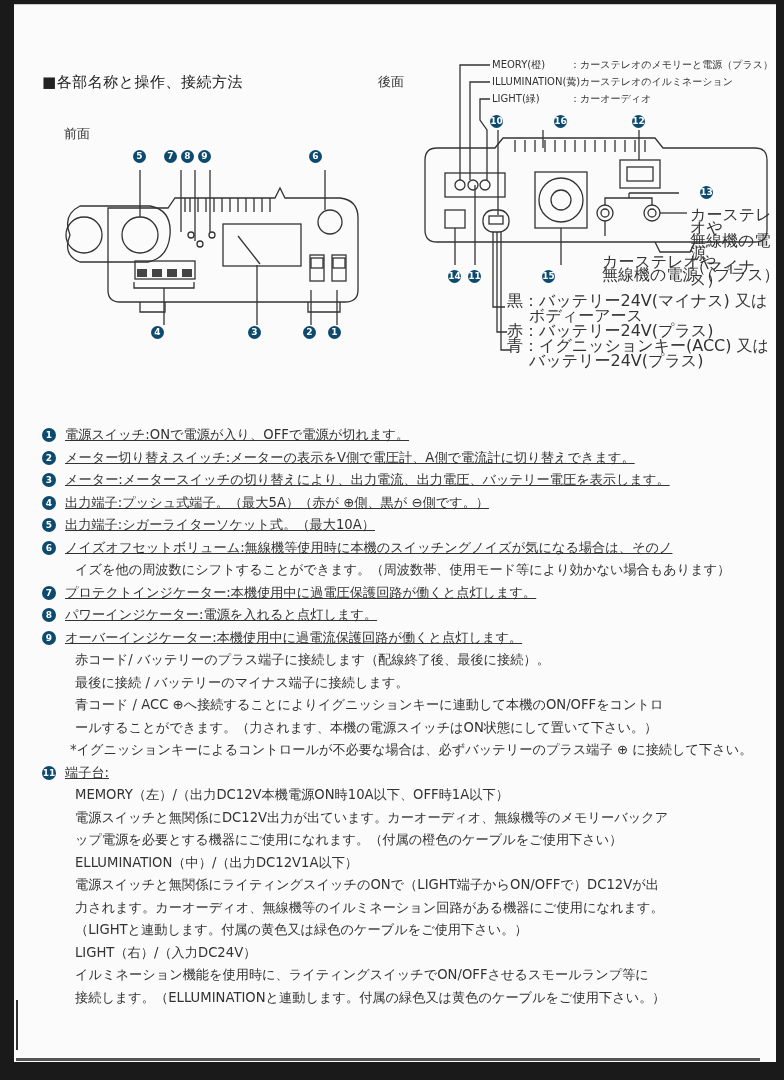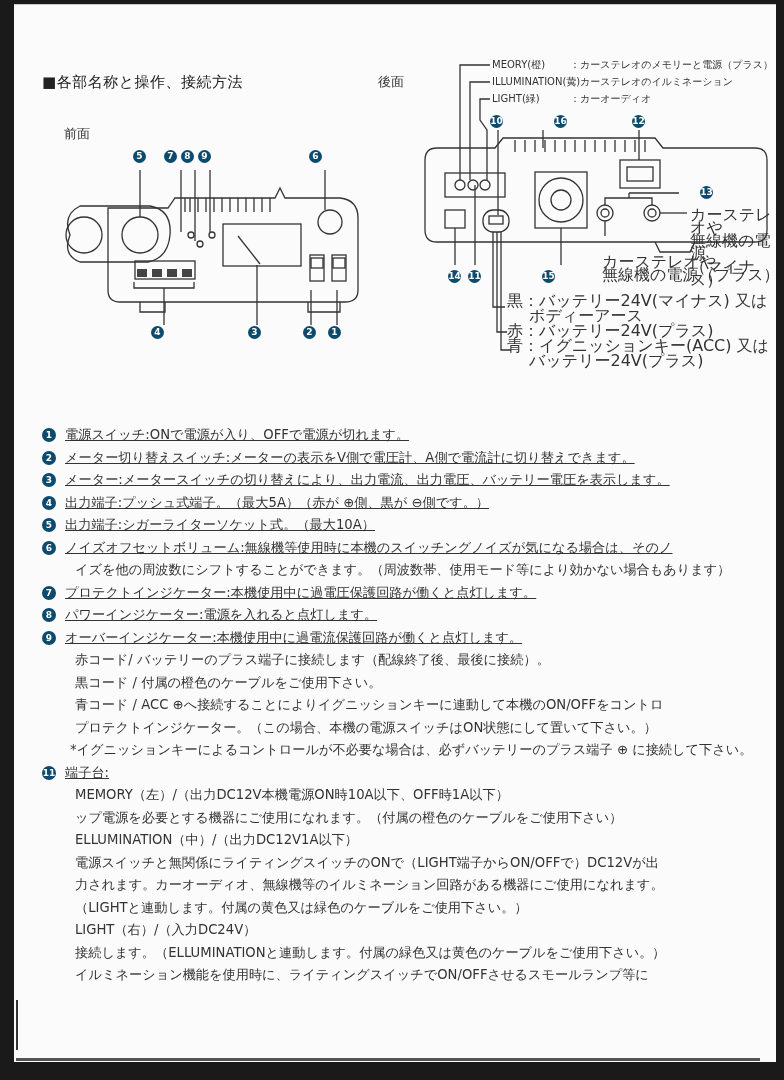--- a/index.html
+++ b/index.html
@@ -186,30 +186,31 @@
   <div class="item"><span class="badge">2</span><span>メーター切り替えスイッチ:メーターの表示をV側で電圧計、A側で電流計に切り替えできます。</span></div>
   <div class="item"><span class="badge">3</span><span>メーター:メータースイッチの切り替えにより、出力電流、出力電圧、バッテリー電圧を表示します。</span></div>
   <div class="item"><span class="badge">4</span><span>出力端子:プッシュ式端子。（最大5A）（赤が ⊕側、黒が ⊖側です。）</span></div>
   <div class="item"><span class="badge">5</span><span>出力端子:シガーライターソケット式。（最大10A）</span></div>
   <div class="item"><span class="badge">6</span><span>ノイズオフセットボリューム:無線機等使用時に本機のスイッチングノイズが気になる場合は、そのノ</span></div>
   <div class="ind">イズを他の周波数にシフトすることができます。（周波数帯、使用モード等により効かない場合もあります）</div>
   <div class="item"><span class="badge">7</span><span>プロテクトインジケーター:本機使用中に過電圧保護回路が働くと点灯します。</span></div>
   <div class="item"><span class="badge">8</span><span>パワーインジケーター:電源を入れると点灯します。</span></div>
   <div class="item"><span class="badge">9</span><span>オーバーインジケーター:本機使用中に過電流保護回路が働くと点灯します。</span></div>
   <div class="ind">赤コード/ バッテリーのプラス端子に接続します（配線終了後、最後に接続）。</div>
-  <div class="ind">黒コード / 付属の橙色のケーブルをご使用下さい。</div>
+  <div class="ind">最後に接続 / バッテリーのマイナス端子に接続します。</div>
   <div class="ind">青コード / ACC ⊕へ接続することによりイグニッションキーに連動して本機のON/OFFをコントロ</div>
-  <div class="ind">プロテクトインジケーター。（この場合、本機の電源スイッチはON状態にして置いて下さい。）</div>
+  <div class="ind">ールすることができます。（力されます、本機の電源スイッチはON状態にして置いて下さい。）</div>
   <div class="ind2">*イグニッションキーによるコントロールが不必要な場合は、必ずバッテリーのプラス端子 ⊕ に接続して下さい。</div>
   <div class="item"><span class="badge">11</span><span>端子台:</span></div>
   <div class="ind">MEMORY（左）/（出力DC12V本機電源ON時10A以下、OFF時1A以下）</div>
+  <div class="ind">電源スイッチと無関係にDC12V出力が出ています。カーオーディオ、無線機等のメモリーバックア</div>
   <div class="ind">ップ電源を必要とする機器にご使用になれます。（付属の橙色のケーブルをご使用下さい）</div>
   <div class="ind">ELLUMINATION（中）/（出力DC12V1A以下）</div>
   <div class="ind">電源スイッチと無関係にライティングスイッチのONで（LIGHT端子からON/OFFで）DC12Vが出</div>
   <div class="ind">力されます。カーオーディオ、無線機等のイルミネーション回路がある機器にご使用になれます。</div>
   <div class="ind">（LIGHTと連動します。付属の黄色又は緑色のケーブルをご使用下さい。）</div>
   <div class="ind">LIGHT（右）/（入力DC24V）</div>
+  <div class="ind">イルミネーション機能を使用時に、ライティングスイッチでON/OFFさせるスモールランプ等に</div>
   <div class="ind">接続します。（ELLUMINATIONと連動します。付属の緑色又は黄色のケーブルをご使用下さい。）</div>
-  <div class="ind">イルミネーション機能を使用時に、ライティングスイッチでON/OFFさせるスモールランプ等に</div>
 </div>
 
 <div class="left-edge"></div>
 <div class="bottom-rule"></div>
 
 </body></html>

